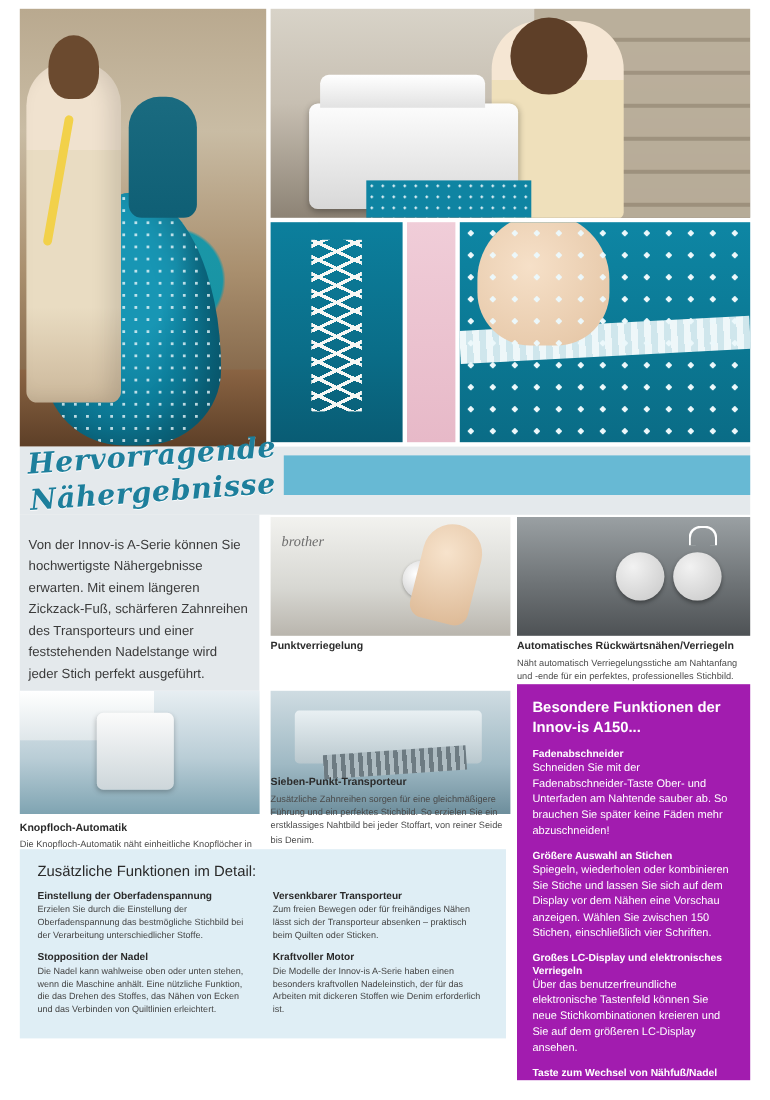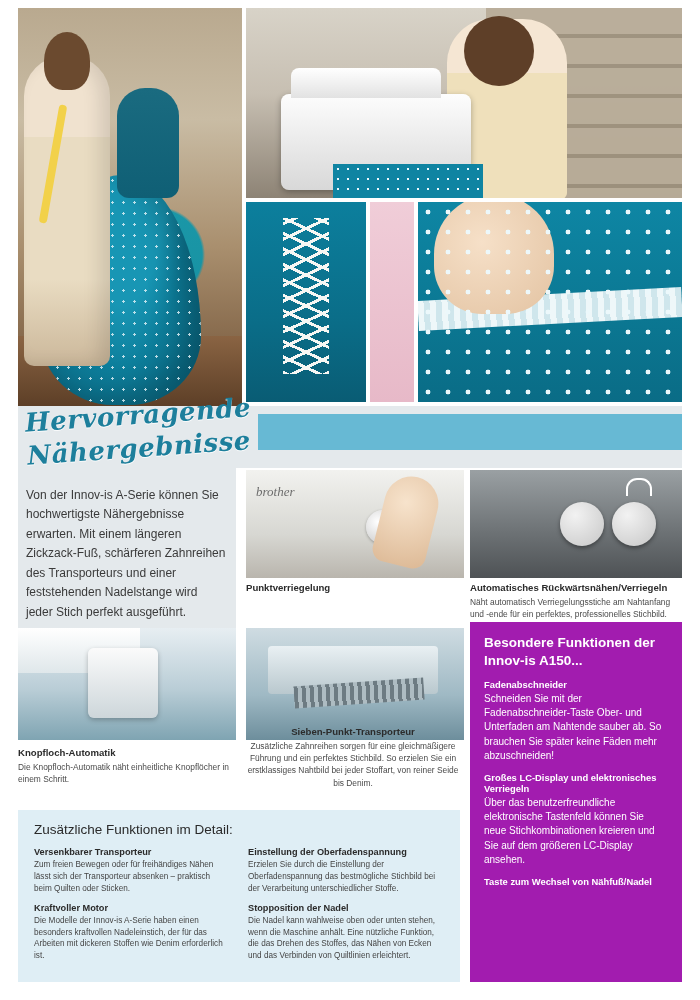--- a/index.html
+++ b/index.html
@@ -291,21 +291,21 @@
   }
   .cap p {
     margin: 0;
     font-size: 8.4px;
     line-height: 1.45;
     color: #4a4a4a;
   }
   #cap-punkt { left: 246px; top: 582px; }
   #cap-rueck { left: 470px; top: 582px; width: 212px; }
   #cap-knopfloch { left: 18px; top: 747px; width: 214px; }
-  #cap-transporteur { left: 246px; top: 726px; width: 214px; text-align: center; }
+  #cap-transporteur { left: 246px; top: 706px; width: 214px; }
 
   
   #teal-box {
     position: absolute;
     left: 470px; top: 622px; width: 212px; height: 360px;
     background: #a21caf;
     color: #ffffff;
     padding: 12px 14px;
     box-sizing: border-box;
   }
@@ -323,21 +323,21 @@
   }
   #teal-box .tb-item p {
     margin: 0;
     font-size: 10px;
     line-height: 1.42;
   }
 
   
   #light-box {
     position: absolute;
-    left: 18px; top: 810px; width: 442px; height: 172px;
+    left: 18px; top: 772px; width: 442px; height: 172px;
     background: #dfeef5;
     padding: 12px 16px;
     box-sizing: border-box;
   }
   #light-box .lb-title {
     font-size: 13.5px;
     color: #2a2a2a;
     margin-bottom: 10px;
   }
   #light-box .lb-cols {
@@ -449,49 +449,53 @@
     <h4>Sieben-Punkt-Transporteur</h4>
     <p>Zusätzliche Zahnreihen sorgen für eine gleichmäßigere Führung und ein perfektes Stichbild. So erzielen Sie ein erstklassiges Nahtbild bei jeder Stoffart, von reiner Seide bis Denim.</p>
   </div>
 
   <div id="teal-box">
     <div class="tb-title">Besondere Funktionen der Innov-is A150...</div>
 
     <div class="tb-item">
       <h5>Fadenabschneider</h5>
       <p>Schneiden Sie mit der Fadenabschneider-Taste Ober- und Unterfaden am Nahtende sauber ab. So brauchen Sie später keine Fäden mehr abzuschneiden!</p>
+    </div>
+    <div class="tb-item">
+      <h5>Größere Auswahl an Stichen</h5>
+      <p>Spiegeln, wiederholen oder kombinieren Sie Stiche und lassen Sie sich auf dem Display vor dem Nähen eine Vorschau anzeigen. Wählen Sie zwischen 150 Stichen, einschließlich vier Schriften.</p>
     </div>
     <div class="tb-item">
       <h5>Großes LC-Display und elektronisches Verriegeln</h5>
       <p>Über das benutzerfreundliche elektronische Tastenfeld können Sie neue Stichkombinationen kreieren und Sie auf dem größeren LC-Display ansehen.</p>
     </div>
     <div class="tb-item">
       <h5>Taste zum Wechsel von Nähfuß/Nadel</h5>
     </div>
   </div>
 
   <div id="light-box">
     <div class="lb-title">Zusätzliche Funktionen im Detail:</div>
     <div class="lb-cols">
+      <div class="lb-col">
+        <div class="lb-item">
+          <h5>Einstellung der Oberfadenspannung</h5>
+          <p>Erzielen Sie durch die Einstellung der Oberfadenspannung das bestmögliche Stichbild bei der Verarbeitung unterschiedlicher Stoffe.</p>
+        </div>
+        <div class="lb-item">
+          <h5>Stopposition der Nadel</h5>
+          <p>Die Nadel kann wahlweise oben oder unten stehen, wenn die Maschine anhält. Eine nützliche Funktion, die das Drehen des Stoffes, das Nähen von Ecken und das Verbinden von Quiltlinien erleichtert.</p>
+        </div>
+      </div>
       <div class="lb-col">
         <div class="lb-item">
           <h5>Versenkbarer Transporteur</h5>
           <p>Zum freien Bewegen oder für freihändiges Nähen lässt sich der Transporteur absenken – praktisch beim Quilten oder Sticken.</p>
         </div>
         <div class="lb-item">
           <h5>Kraftvoller Motor</h5>
           <p>Die Modelle der Innov-is A-Serie haben einen besonders kraftvollen Nadeleinstich, der für das Arbeiten mit dickeren Stoffen wie Denim erforderlich ist.</p>
         </div>
       </div>
-      <div class="lb-col">
-        <div class="lb-item">
-          <h5>Einstellung der Oberfadenspannung</h5>
-          <p>Erzielen Sie durch die Einstellung der Oberfadenspannung das bestmögliche Stichbild bei der Verarbeitung unterschiedlicher Stoffe.</p>
-        </div>
-        <div class="lb-item">
-          <h5>Stopposition der Nadel</h5>
-          <p>Die Nadel kann wahlweise oben oder unten stehen, wenn die Maschine anhält. Eine nützliche Funktion, die das Drehen des Stoffes, das Nähen von Ecken und das Verbinden von Quiltlinien erleichtert.</p>
-        </div>
-      </div>
     </div>
   </div>
 
 </div>
 
 </body></html>

